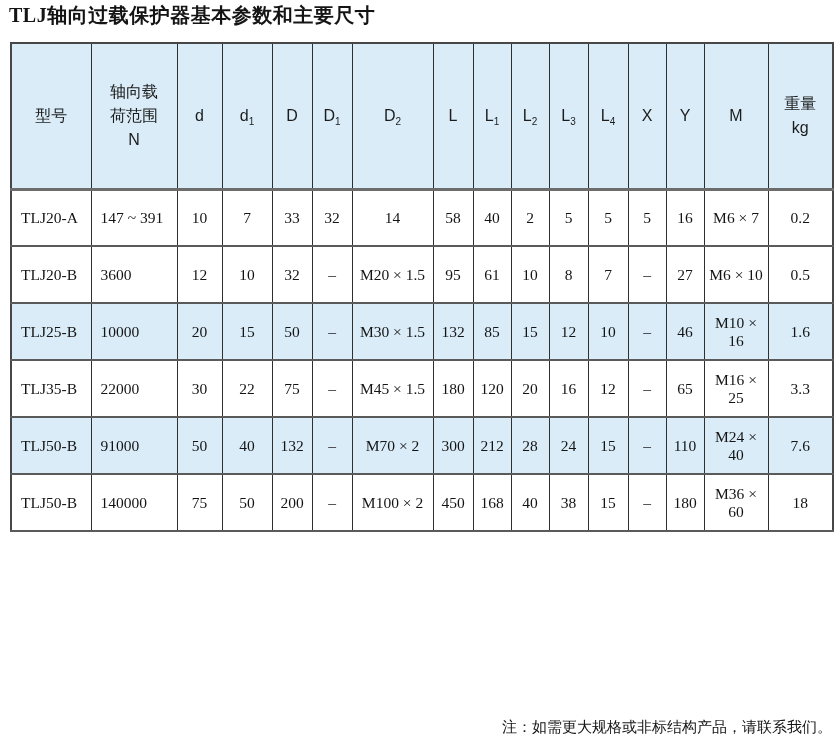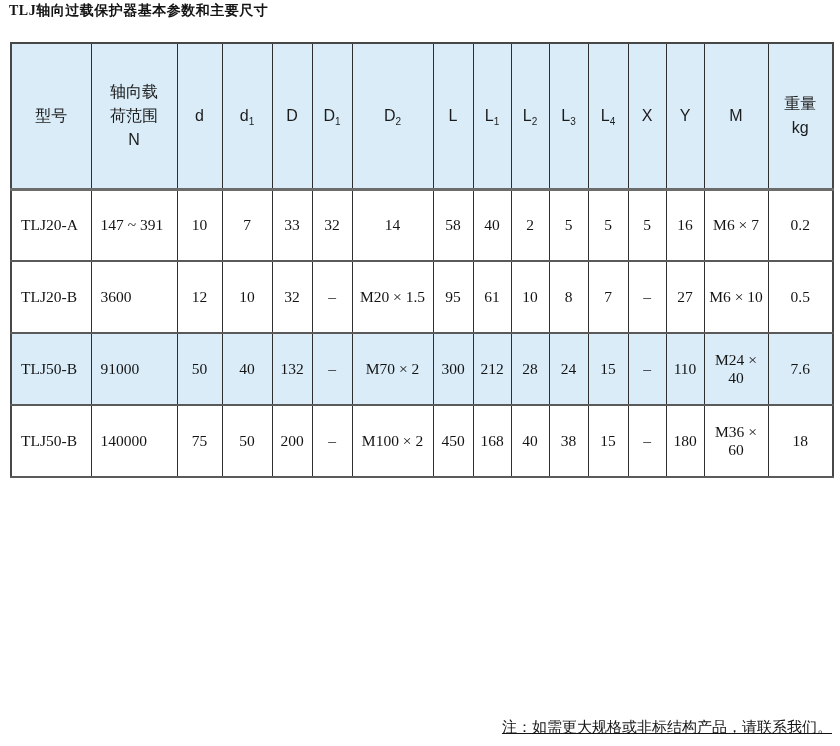--- a/index.html
+++ b/index.html
@@ -7,32 +7,32 @@
   body {
     width: 840px; height: 746px;
     background: #ffffff;
     position: relative;
     font-family: "Liberation Serif", "DejaVu Serif", serif;
     color: #141414;
     overflow: hidden;
   }
   .title {
     position: absolute; left: 9px; top: 2px;
-    font-size: 14px; font-weight: 700;
+    font-size: 20px; font-weight: 700;
     letter-spacing: 0.5px;
   }
   table.spec {
     position: absolute; left: 10px; top: 42px;
     width: 822px;
     border-collapse: collapse;
     table-layout: fixed;
     border: 2px solid #474747;
   }
   thead tr { height: 146px; }
-  tbody tr { height: 72px; }
+  tbody tr { height: 57px; }
   th {
     background: var(--hl);
     font-family: "Liberation Sans", "DejaVu Sans", sans-serif;
     font-weight: 400;
     font-size: 16px;
     color: #1c1c1c;
     white-space: pre-line;
     line-height: 1.5;
     text-align: center;
     vertical-align: middle;
@@ -53,21 +53,20 @@
     border-bottom: 2px solid var(--heavy);
     padding: 0 2px;
     background: #ffffff;
   }
   td.left { text-align: left; padding-left: 9px; }
   tbody tr.hl td { background: var(--hl); }
   .note {
     position: absolute; right: 8px; top: 718px;
     font-size: 15px;
     color: #141414;
-    text-decoration: underline;
   }
 </style>
 </head>
 <body>
 
 <div class="page">
   <div class="title">TLJ轴向过载保护器基本参数和主要尺寸</div>
 
   <table class="spec">
     <colgroup>
@@ -142,20 +141,56 @@
           <td>61</td>
           <td>10</td>
           <td>8</td>
           <td>7</td>
           <td>–</td>
           <td>27</td>
           <td>M6 × 10</td>
           <td>0.5</td>
         </tr>
         <tr class="hl">
+          <td class="left">TLJ25-B</td>
+          <td class="left">10000</td>
+          <td>20</td>
+          <td>15</td>
+          <td>50</td>
+          <td>–</td>
+          <td>M30 × 1.5</td>
+          <td>132</td>
+          <td>85</td>
+          <td>15</td>
+          <td>12</td>
+          <td>10</td>
+          <td>–</td>
+          <td>46</td>
+          <td>M10 × 16</td>
+          <td>1.6</td>
+        </tr>
+        <tr>
+          <td class="left">TLJ35-B</td>
+          <td class="left">22000</td>
+          <td>30</td>
+          <td>22</td>
+          <td>75</td>
+          <td>–</td>
+          <td>M45 × 1.5</td>
+          <td>180</td>
+          <td>120</td>
+          <td>20</td>
+          <td>16</td>
+          <td>12</td>
+          <td>–</td>
+          <td>65</td>
+          <td>M16 × 25</td>
+          <td>3.3</td>
+        </tr>
+        <tr class="hl">
           <td class="left">TLJ50-B</td>
           <td class="left">91000</td>
           <td>50</td>
           <td>40</td>
           <td>132</td>
           <td>–</td>
           <td>M70 × 2</td>
           <td>300</td>
           <td>212</td>
           <td>28</td>

